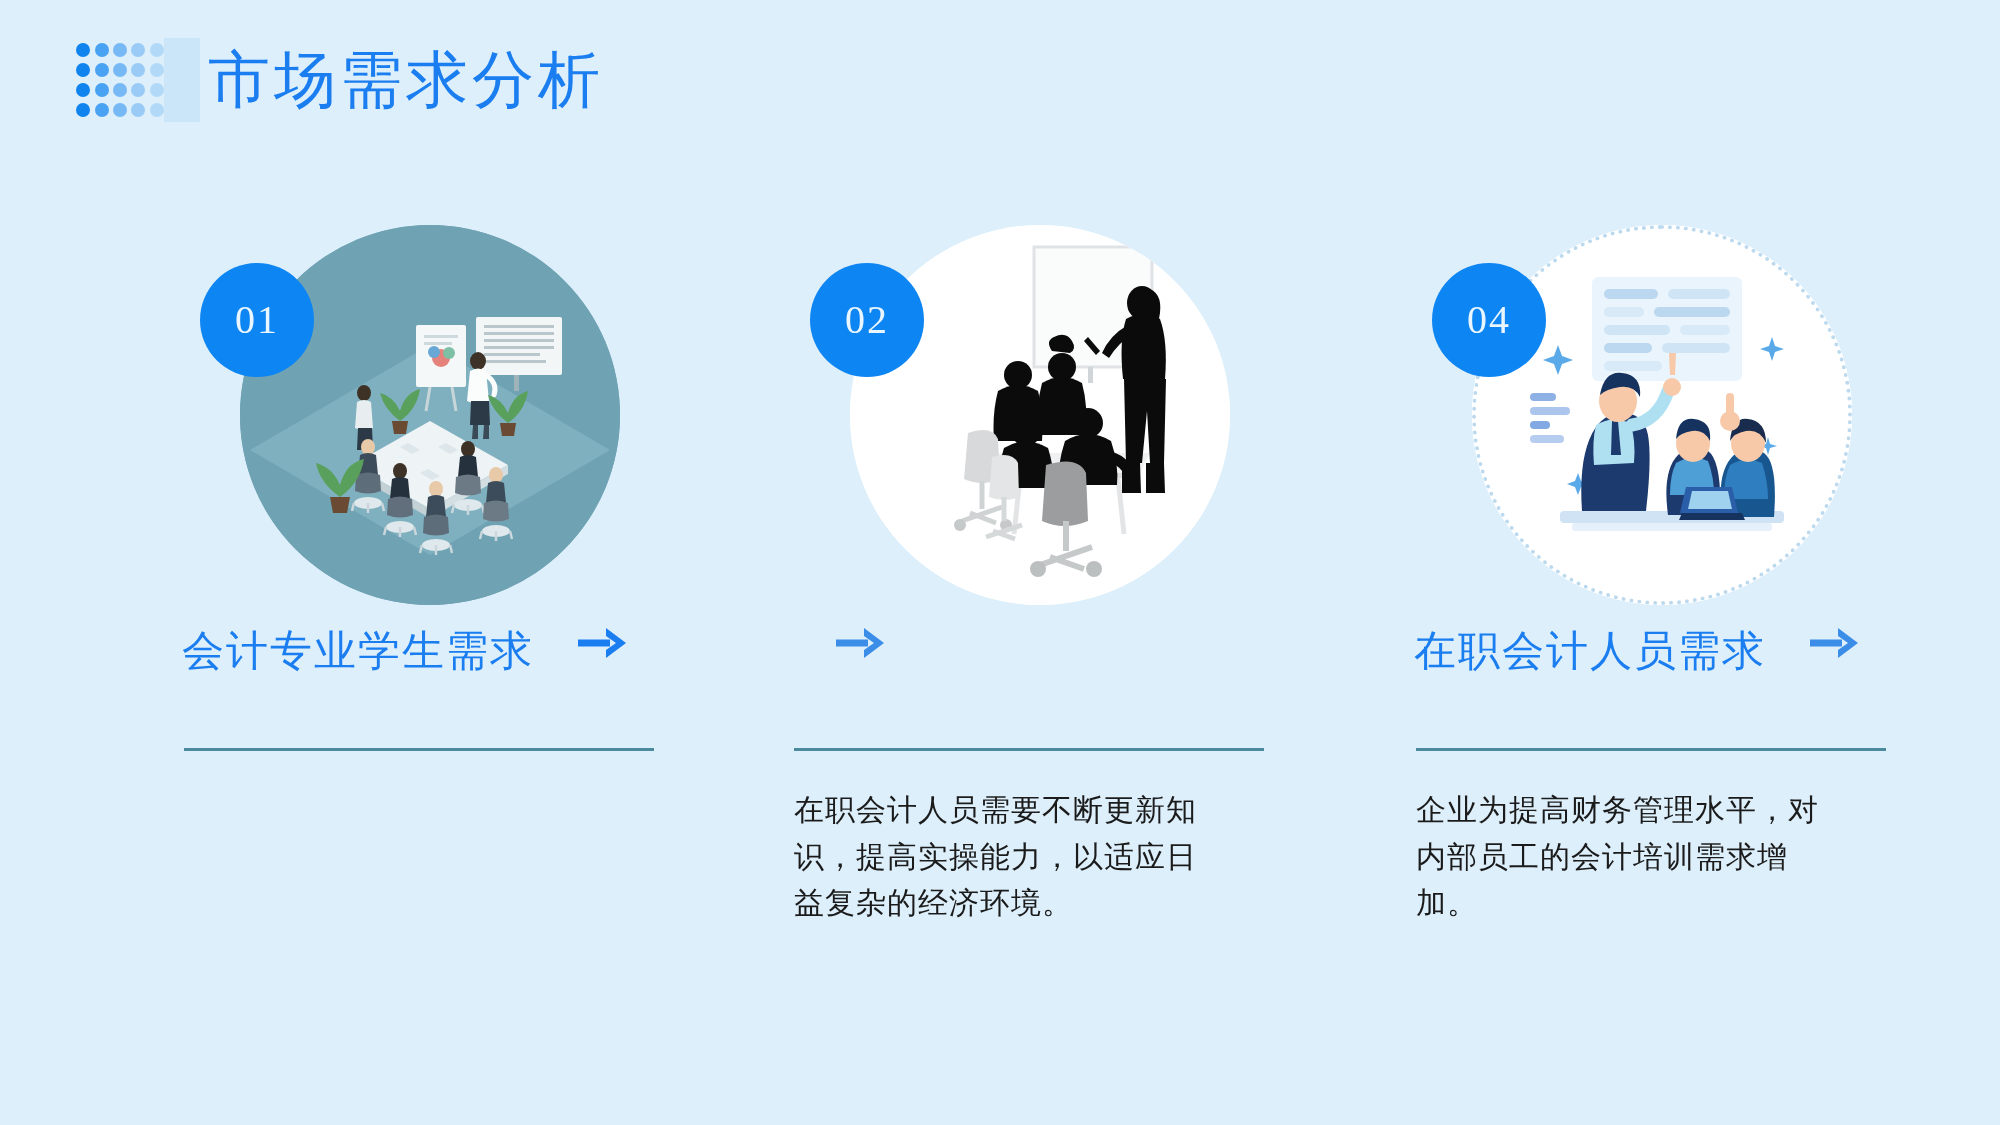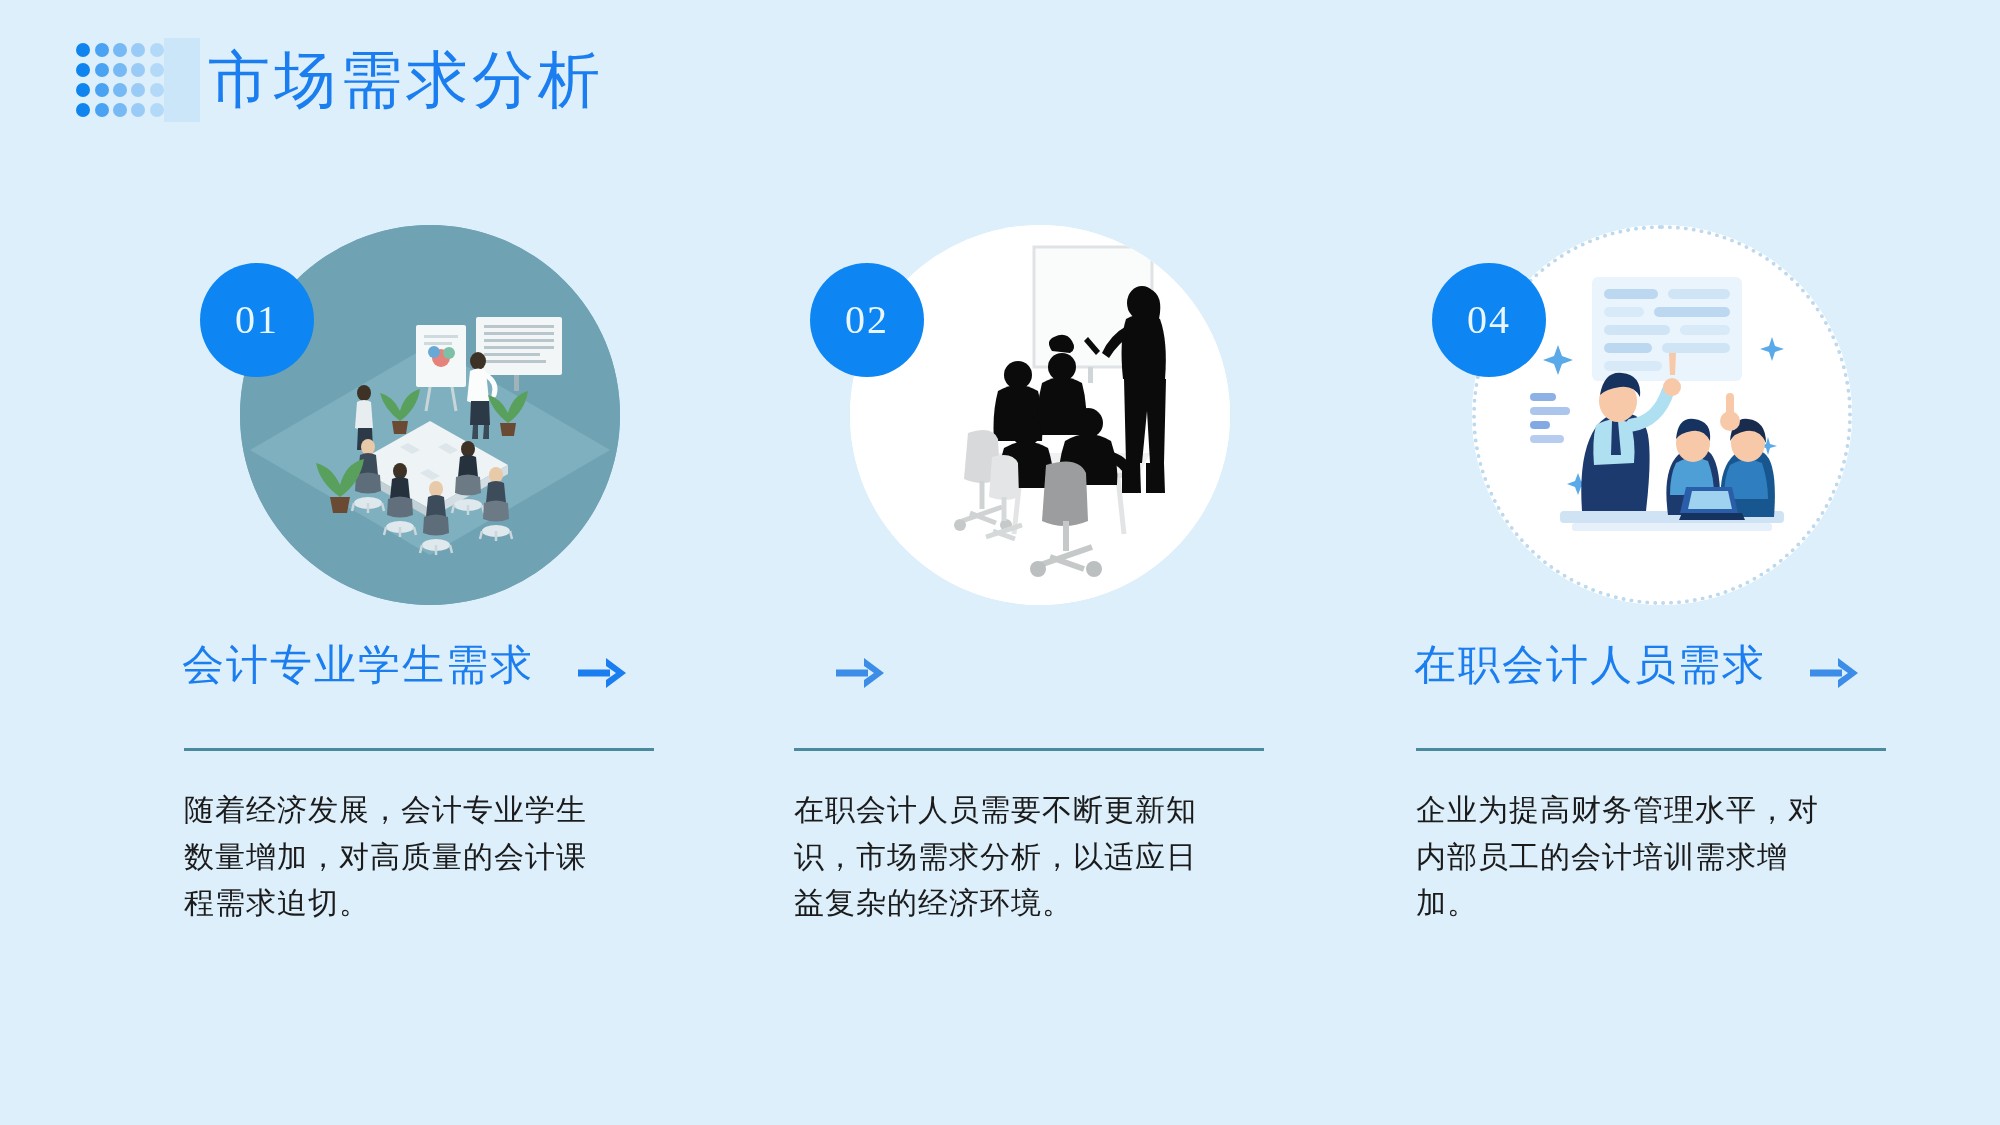--- a/index.html
+++ b/index.html
@@ -34,21 +34,21 @@
   .card.c3{left:1392px}
 
   .circle-wrap{position:absolute;left:28px;top:50px;width:380px;height:380px;}
   .big-circle{position:absolute;left:40px;top:0;width:380px;height:380px;border-radius:50%;
               overflow:hidden;}
   .num-badge{position:absolute;left:0px;top:38px;width:114px;height:114px;border-radius:50%;
              background:#0d85f2;z-index:5;display:flex;align-items:center;justify-content:center;}
   .num-badge span{color:#eaf6ff;font-size:40px;letter-spacing:2px;line-height:1;}
 
   .head-row{position:absolute;left:10px;top:448px;width:540px;height:70px;
-            display:flex;align-items:flex-end;}
+            display:flex;align-items:flex-start;}
   .card-heading{font-size:42px;color:#1a7df0;letter-spacing:2px;white-space:nowrap;}
   .arrow{margin-left:42px;width:54px;height:40px;display:block;flex:none;}
   .divider{position:absolute;left:12px;top:573px;width:470px;height:3px;background:#4b8a9c;}
   .body-text{position:absolute;left:12px;top:612px;width:420px;
              font-size:30px;line-height:1.55;color:#1b1b1b;letter-spacing:1px;
              text-align:left;}
 
   
   .ill1{position:absolute;inset:0;background:#6fa3b4;}
   
@@ -219,21 +219,20 @@
       <div class="head-row">
         <div class="card-heading">会计专业学生需求</div>
         <svg class="arrow" viewBox="0 0 54 40" xmlns="http://www.w3.org/2000/svg">
           <path d="M2 20 L34 20" stroke="#1a7df0" stroke-width="7" stroke-linecap="butt"></path>
           <path d="M30 5 L50 20 L30 35 L30 27 L40 20 L30 13 Z" fill="#1a7df0"></path>
         </svg>
       </div>
 
       <div class="divider"></div>
 
-      <div class="body-text">随着经济发展，会计专业学生数量增加，对高质量的会计课程需求迫切。</div>
     </div>
 
     <div class="card c2">
 
       <div class="circle-wrap">
 
         <div class="big-circle">
           <svg class="ill2" viewBox="0 0 380 380" xmlns="http://www.w3.org/2000/svg">
             <rect width="380" height="380" fill="#ffffff"></rect>
 
@@ -301,21 +300,21 @@
 
       <div class="head-row">
         <svg class="arrow" viewBox="0 0 54 40" xmlns="http://www.w3.org/2000/svg">
           <path d="M2 20 L34 20" stroke="#3b8de8" stroke-width="7" stroke-linecap="butt"></path>
           <path d="M30 5 L50 20 L30 35 L30 27 L40 20 L30 13 Z" fill="#3b8de8"></path>
         </svg>
       </div>
 
       <div class="divider"></div>
 
-      <div class="body-text">在职会计人员需要不断更新知识，市场需求分析，以适应日益复杂的经济环境。</div>
+      <div class="body-text">在职会计人员需要不断更新知识，提高实操能力，以适应日益复杂的经济环境。</div>
     </div>
 
     <div class="card c3">
 
       <div class="circle-wrap">
 
         <div class="big-circle">
           <svg class="ill3" viewBox="0 0 380 380" xmlns="http://www.w3.org/2000/svg">
             <rect width="380" height="380" fill="#ffffff"></rect>
 

